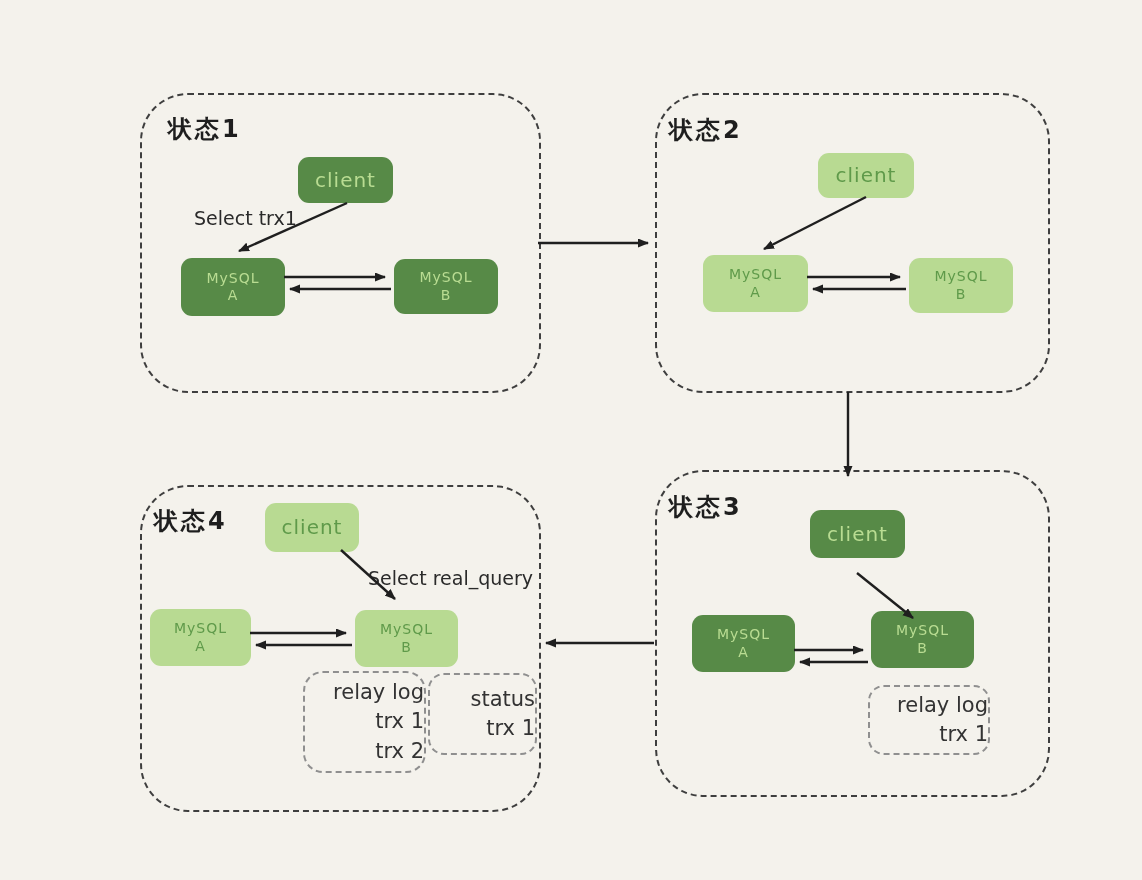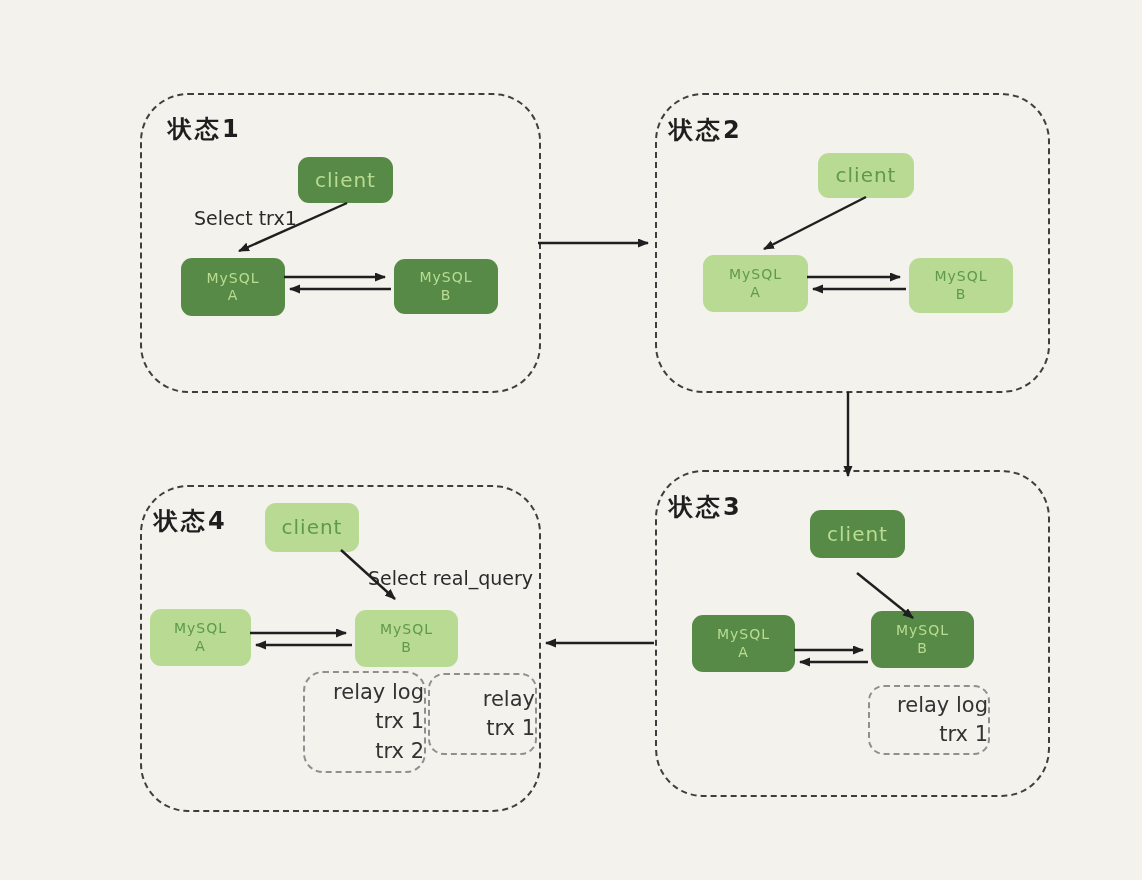--- a/index.html
+++ b/index.html
@@ -139,18 +139,18 @@
     <div class="node light" style="left:213px; top:123px; width:103px; height:57px;">
       <span class="ln">MySQL</span>
       <span class="ln">B</span>
     </div>
     <div class="logbox" style="left:161px; top:184px; width:119px; height:98px; border-radius:20px;">
       <div>relay log</div>
       <div>trx 1</div>
       <div>trx 2</div>
     </div>
     <div class="logbox" style="left:286px; top:186px; width:105px; height:78px;">
-      <div>relay</div>
+      <div>status</div>
       <div>trx 1</div>
     </div>
   </section>
 
 </div>
 
 </body></html>

